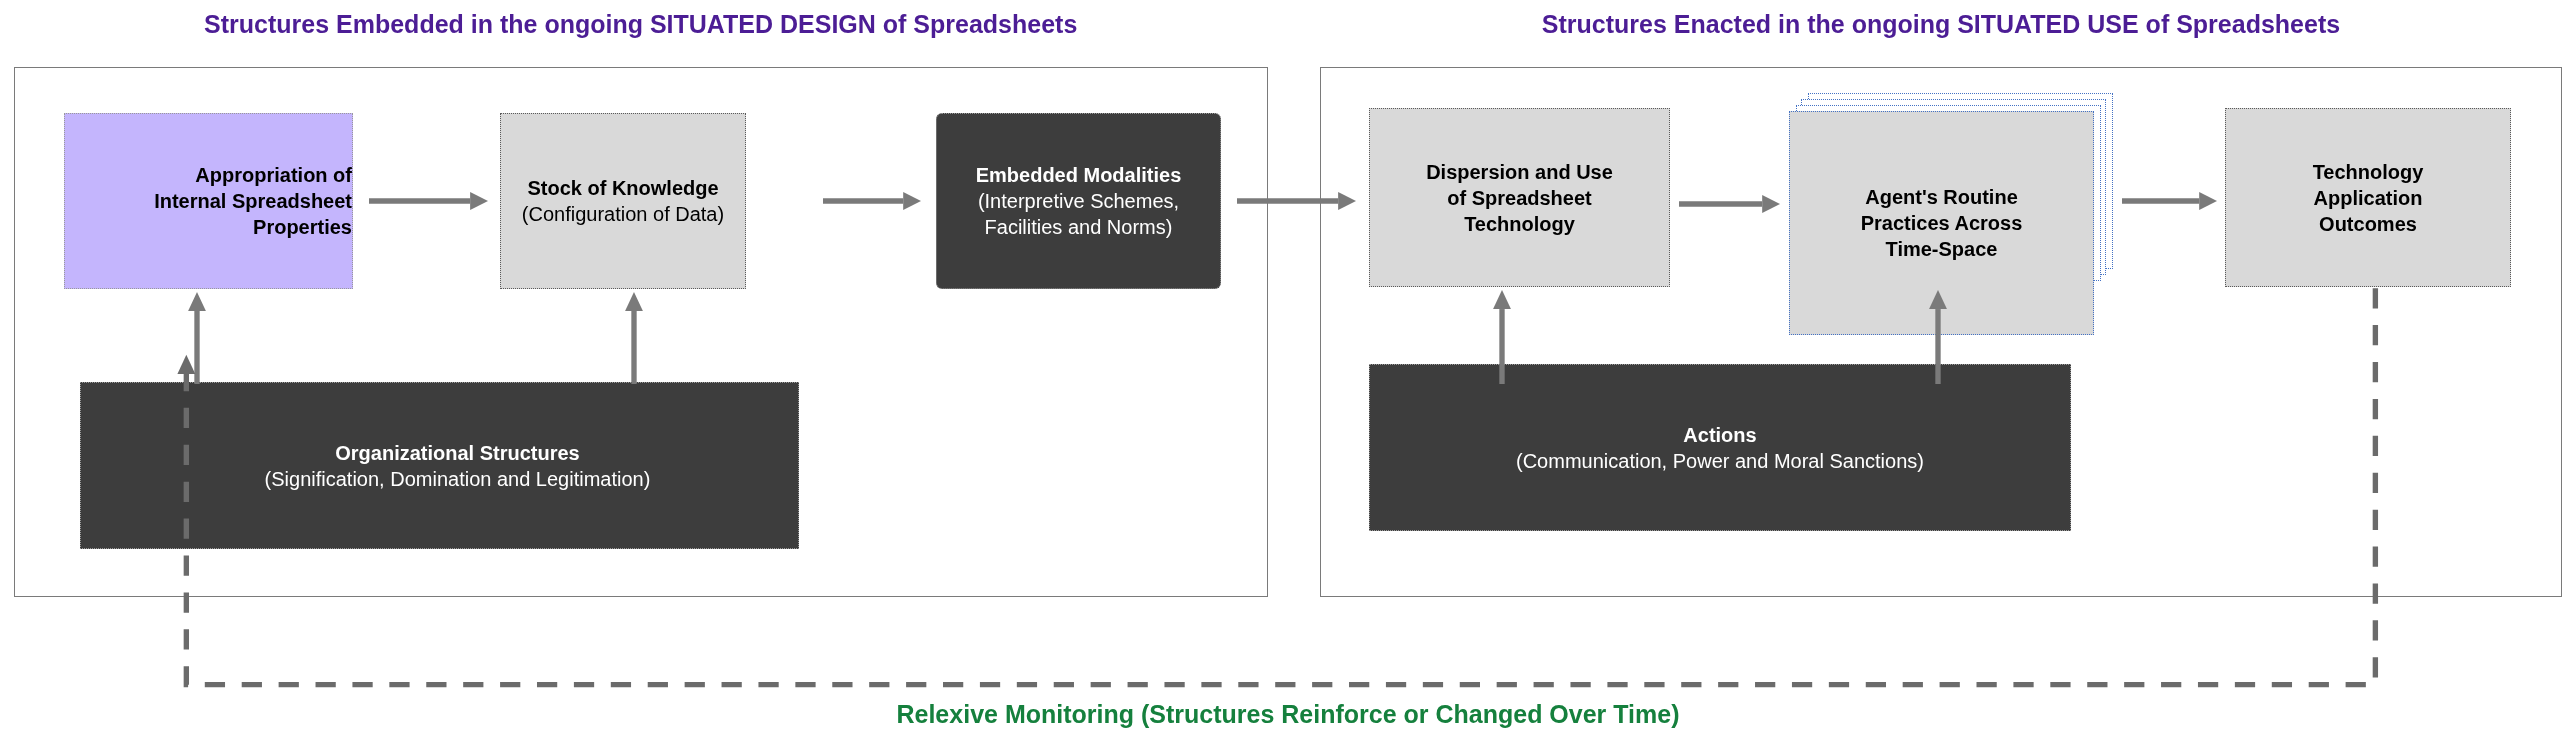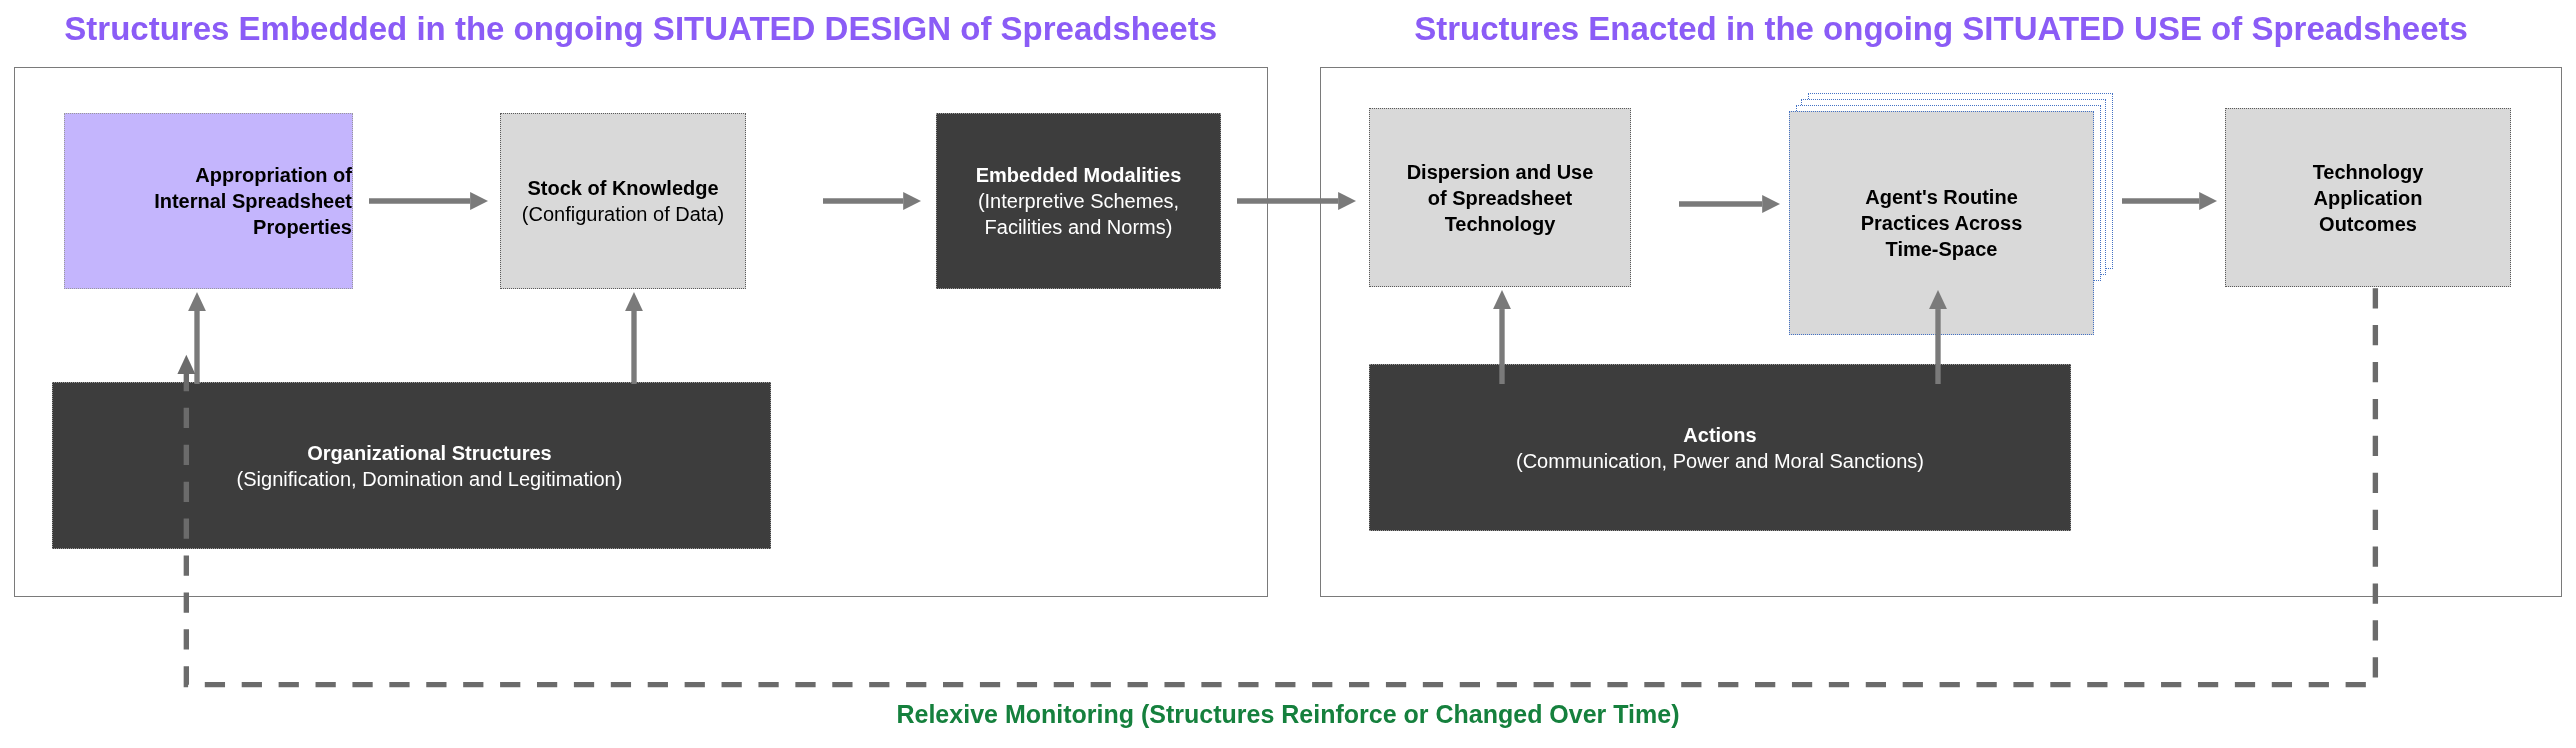--- a/index.html
+++ b/index.html
@@ -16,23 +16,23 @@
     position: relative;
     width: 2576px;
     height: 749px;
     background: #ffffff;
     overflow: hidden;
   }
 
   
   .section-title {
     position: absolute;
-    font-size: 33px;
+    font-size: 25px;
     font-weight: bold;
-    color: #8b5cf6;
+    color: #4c1d95;
     text-align: center;
     white-space: nowrap;
     letter-spacing: 0px;
   }
   #title-left  { left: 13.7px;   top: 9.5px; width: 1254px; }
   #title-right { left: 1320px; top: 9.5px; width: 1242px; }
 
   
   .panel {
     position: absolute;
@@ -78,25 +78,25 @@
   }
   .node.dotted-dark {
     border: 1.8px dotted #9a9a9a;
     background: #3d3d3d;
     color: #ffffff;
   }
 
   
   #node-appropriation      { left: 64px;  top: 113px; width: 289px;  height: 176px; }
   #node-stock              { left: 500px;  top: 113px; width: 246px;  height: 176px; }
-  #node-embedded           { left: 936px; top: 113px; width: 285px;  height: 176px; }
-  #node-org-structures     { left: 52px;  top: 382px; width: 719px; height: 167px; padding-left: 36px; }
-
-  
-  #node-dispersion         { left: 1369px; top: 108px; width: 262px;  height: 179px; }
+  #node-embedded           { left: 936px; top: 113px; width: 285px;  height: 176px; border-radius: 6px; }
+  #node-org-structures     { left: 80px;  top: 382px; width: 719px; height: 167px; padding-left: 36px; }
+
+  
+  #node-dispersion         { left: 1369px; top: 108px; width: 301px;  height: 179px; }
   #node-agent-routine      { left: 1789px; top: 111px; width: 305px;  height: 224px; }
   #node-tech-outcomes      { left: 2225px; top: 108px; width: 286px;  height: 179px; }
   #node-actions            { left: 1369px; top: 364px; width: 702px; height: 167px; }
 
   
   .stack-layer {
     position: absolute;
     box-sizing: border-box;
     border: 1.8px dotted #4472c4;
     background: #ffffff;

